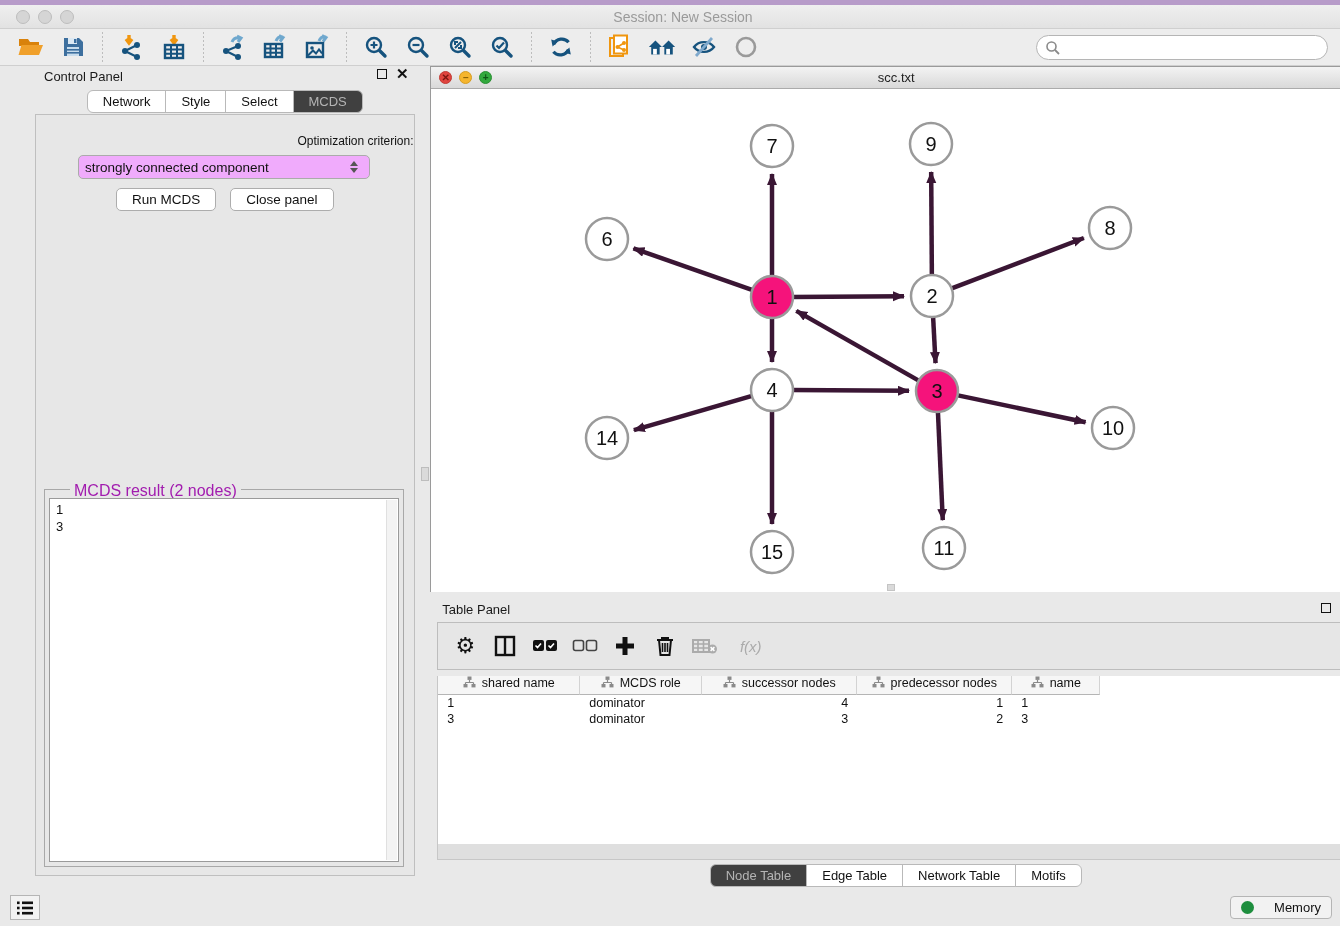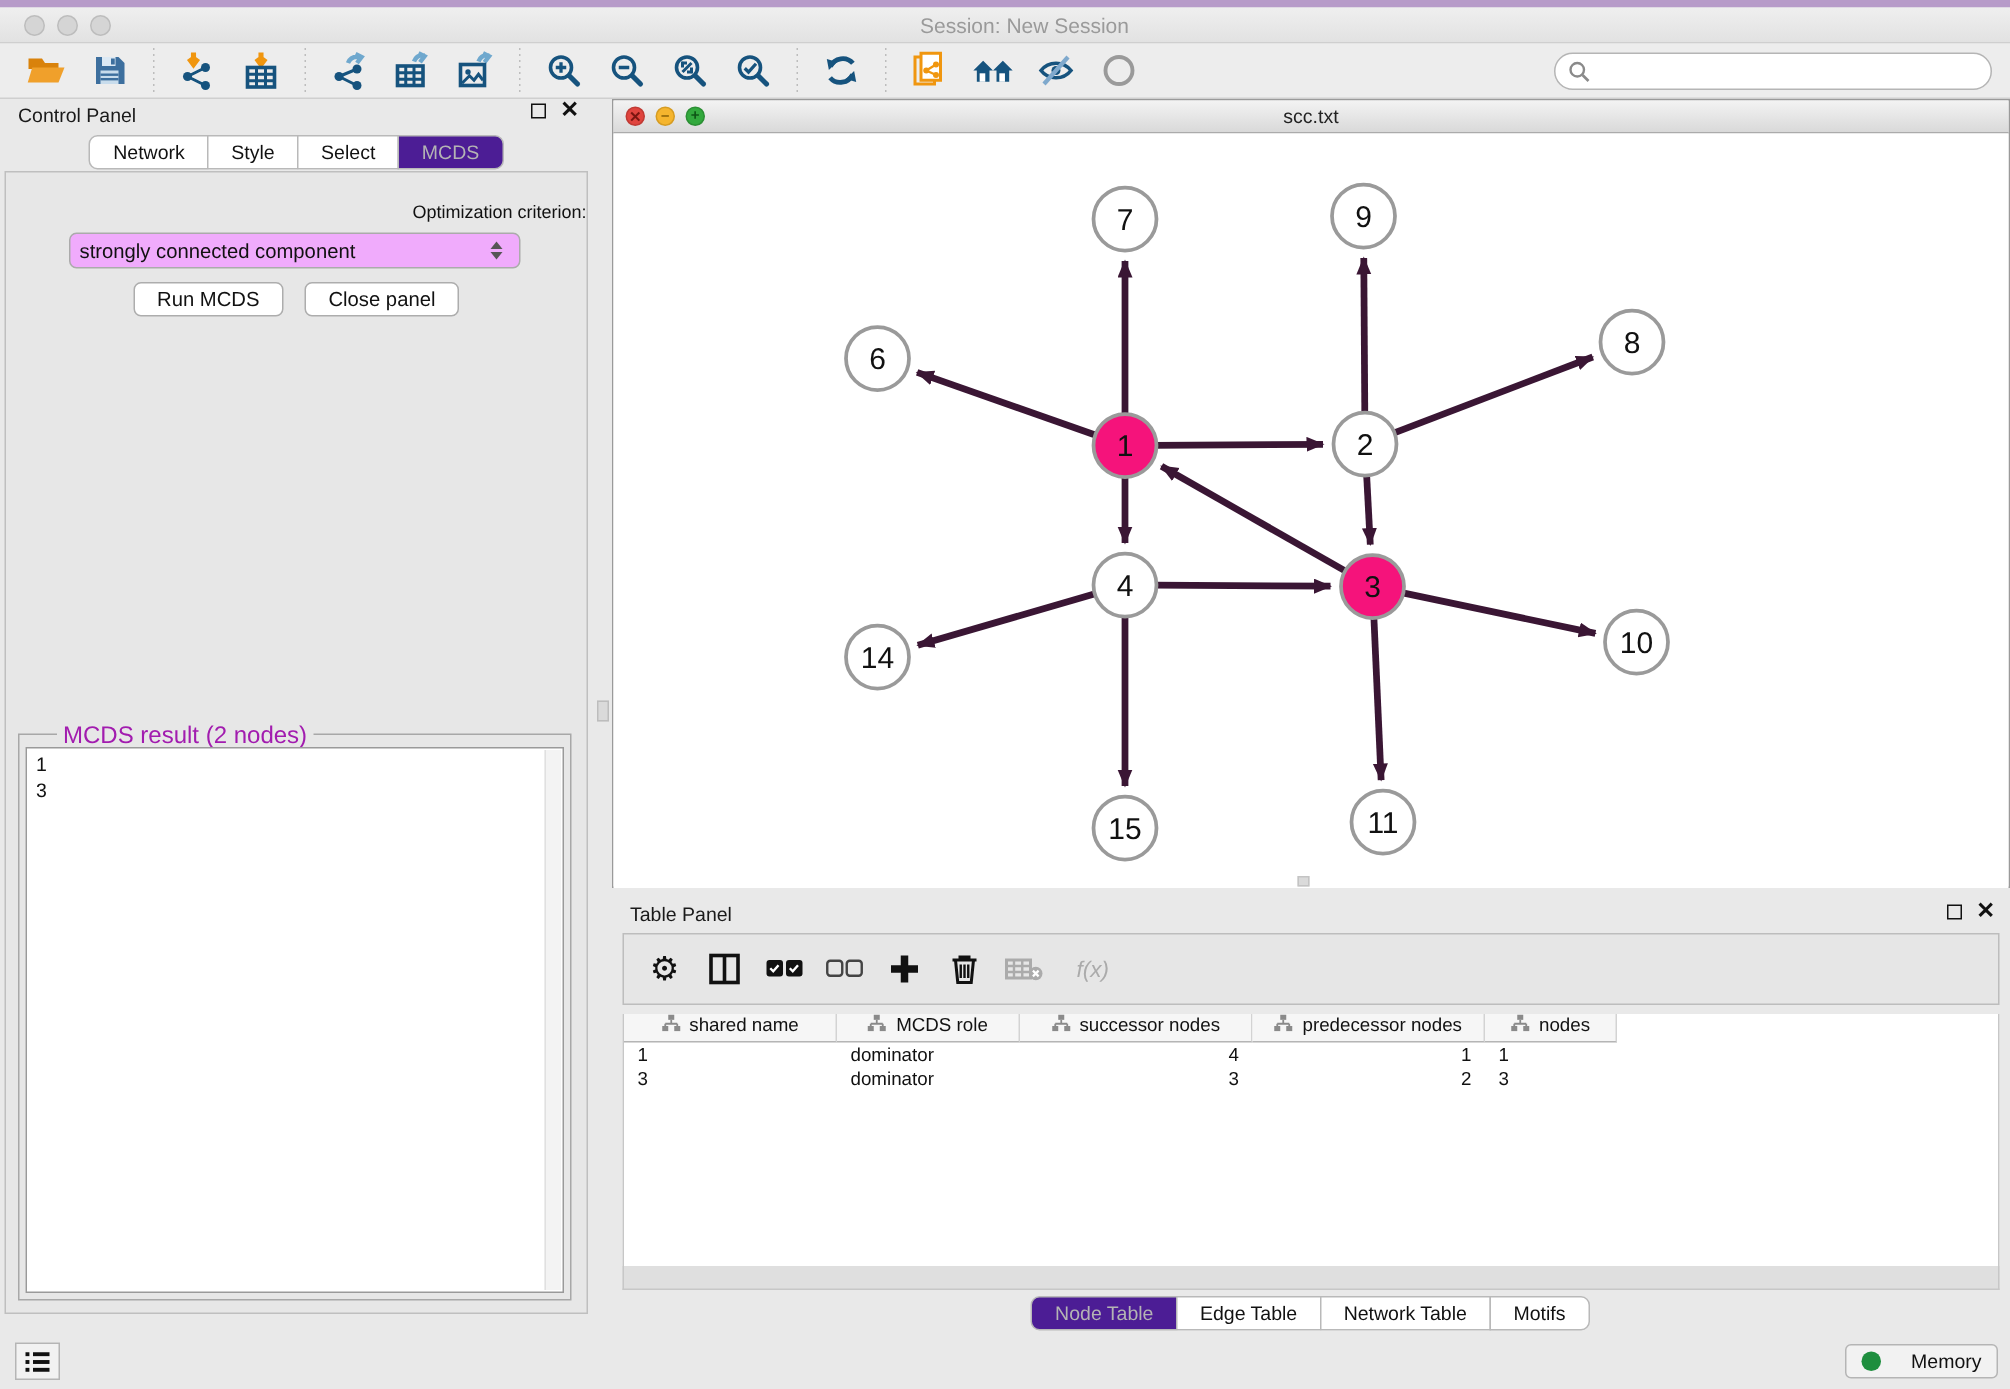--- a/index.html
+++ b/index.html
@@ -21,33 +21,33 @@
   .tb-icon { width:30px; height:30px; display:flex; align-items:center; justify-content:center; margin:0 6px; }
   .tb-sep { width:1px; height:30px; margin:0 8px;
     background-image:linear-gradient(#BDBDBD 40%, transparent 0); background-size:1px 4px; }
   .search-wrap { position:absolute; right:12px; top:6px; width:292px; height:25px; background:#fff;
     border:1px solid #B5B5B5; border-radius:13px; display:flex; align-items:center; padding-left:8px; }
 
   
   .main { position:absolute; top:62px; left:0; width:1340px; height:826px; display:flex; }
 
   
-  .control-panel { position:relative; width:396px; height:826px; }
+  .control-panel { position:relative; width:396px; height:826px;margin-left:32px; }
   .panel-header { position:relative; height:28px; display:flex; align-items:center; padding:0 12px; }
   .panel-title { font-size:13px; color:#1a1a1a; }
   .panel-btns { position:absolute; right:10px; top:7px; display:flex; gap:9px; align-items:center; }
   .float-box { width:10px; height:10px; border:1.6px solid #111; }
   .close-x { font-size:15px; font-weight:bold; color:#111; line-height:10px; }
 
   .tabbar { display:flex; justify-content:center; height:24px; }
   .tab { font-size:13px; color:#111; background:#fff; border:1px solid #B9B9B9; margin-left:-1px;
     padding:3px 15px 0 15px; height:23px; }
   .tab:first-child { border-radius:6px 0 0 6px; }
   .tab:last-child { border-radius:0 6px 6px 0; }
-  .tab.selected { background:#4c1d95; color:#B4B4B4; }
+  .tab.selected { background:#404040; color:#B4B4B4; }
 
   .ctl-body { position:absolute; left:3px; right:4px; top:52px; height:762px;
     background:#E7E7E7; border:1px solid #BFBFBF; }
   .opt-label { text-align:right; font-size:12px; margin-top:19px; color:#111; }
   .dropdown { position:absolute; left:42px; right:44px; top:40px; height:24px; background:#f0abfc;
     border:1px solid #ABABAB; border-radius:5px; display:flex; align-items:center; padding-left:6px; }
   .dropdown .dd-label { font-size:13.5px; color:#111; flex:1; }
   .stepper { width:18px; display:flex; flex-direction:column; align-items:center; gap:2px; margin-right:6px; }
   .tri-up { width:0; height:0; border-left:4px solid transparent; border-right:4px solid transparent;
     border-bottom:5px solid #555; }
@@ -478,21 +478,21 @@
                 </svg>
                 <span>predecessor nodes</span>
               </div>
               <div class="th c4">
                 <svg width="13" height="12" viewBox="0 0 13 12">
                   <rect x="4.5" y="0.5" width="4" height="3.4" fill="#8A8A8A"></rect>
                   <path d="M6.5 4 V6.5 M2.5 6.5 H10.5 M2.5 6.5 V8 M10.5 6.5 V8" stroke="#8A8A8A" stroke-width="1.2" fill="none"></path>
                   <rect x="0.5" y="8" width="4" height="3.4" fill="#8A8A8A"></rect>
                   <rect x="8.5" y="8" width="4" height="3.4" fill="#8A8A8A"></rect>
                 </svg>
-                <span>nodes</span>
+                <span>name</span>
               </div>
               <div class="th-fill"></div>
             </div>
           <div id="tbl-body">
               <div class="tr">
                 <div class="td c0 al">1</div>
                 <div class="td c1 al">dominator</div>
                 <div class="td c2 ar">4</div>
                 <div class="td c3 ar">1</div>
                 <div class="td c4 al">1</div>

